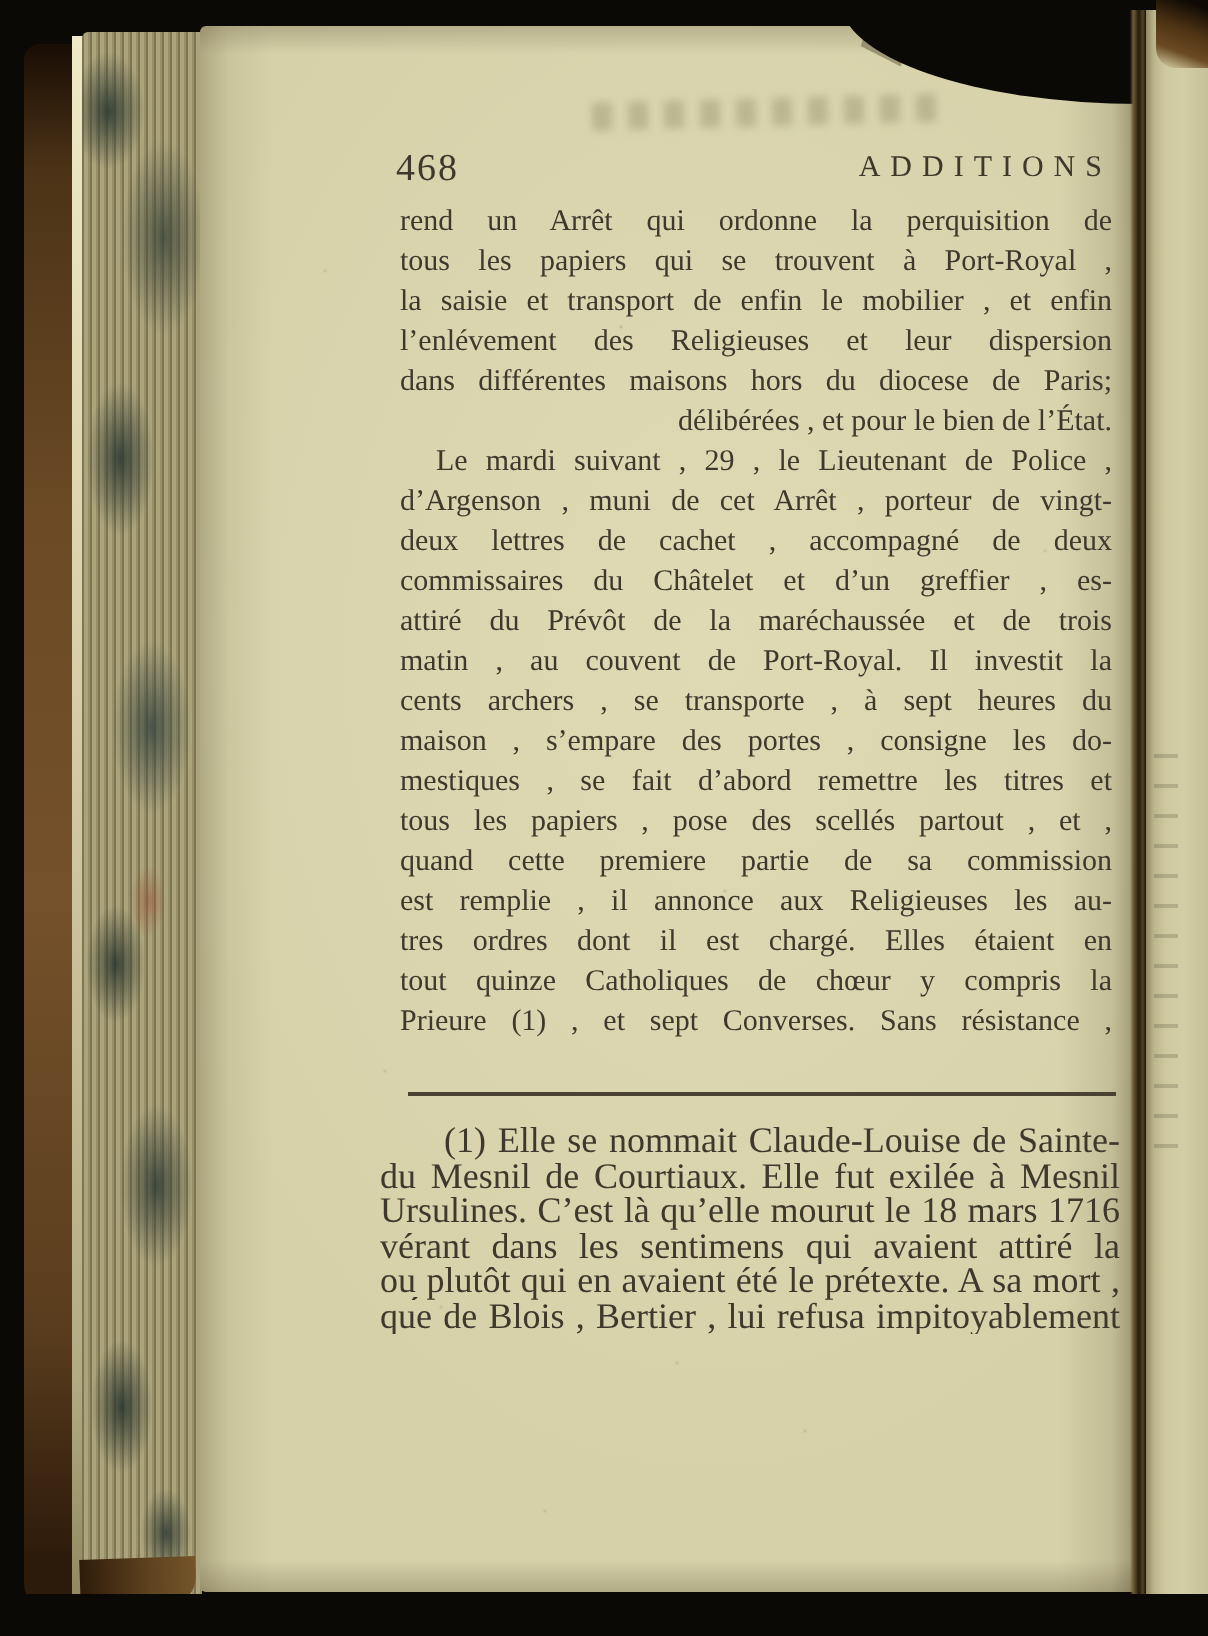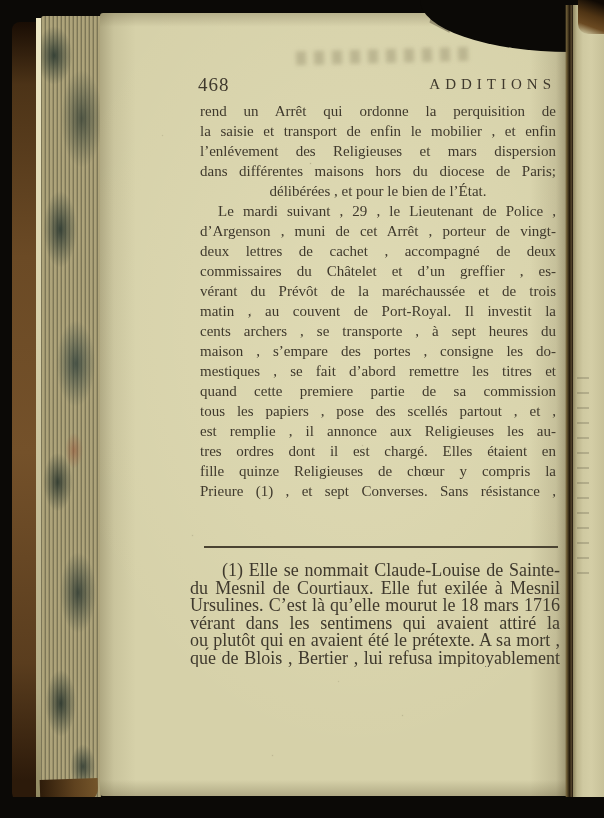--- a/index.html
+++ b/index.html
@@ -64,21 +64,21 @@
   .running {
     position:absolute; left:100px; top:63px; width:356px; text-align:right;
     font-size:15px; letter-spacing:5px; color:var(--ink,#3f392d);
   }
   .body {
     position:absolute; left:100px; top:88px; width:356px;
     font-size:15px; line-height:20px;
   }
   .line { height:20px; overflow:hidden; text-align:justify; }
   .line::after { content:""; display:inline-block; width:100%; height:0; }
-  .line.end { text-align:center; }
+  .line.end { text-align:right; }
   .line.end::after { width:0; }
   .body .line.indent { text-indent:18px; }
   .it { }
   .sep {
     position:absolute; left:104px; top:533px; width:354px; height:2px;
     background:var(--separator,#4a4332);
   }
   .footnote {
     position:absolute; left:90px; top:549px; width:370px;
     font-size:18px; line-height:17.5px;
@@ -135,38 +135,39 @@
   <div class="edge-highlight"></div>
   <div class="marble"></div>
   <div class="leather-corner"></div>
 
   <div class="page">
     <div class="ghost"></div>
     <div class="pagenum">468</div>
     <div class="running">ADDITIONS</div>
     <div class="body">
         <div class="line"><span>rend un Arrêt qui ordonne la perquisition de</span></div>
+        <div class="line"><span>tous les papiers qui se trouvent à Port-Royal ,</span></div>
         <div class="line"><span>la saisie et transport de enfin le mobilier , et enfin</span></div>
-        <div class="line"><span>l’enlévement des Religieuses et mars dispersion</span></div>
+        <div class="line"><span>l’enlévement des Religieuses et leur dispersion</span></div>
         <div class="line"><span>dans différentes maisons hors du diocese de Paris;</span></div>
         <div class="line end"><span>délibérées , et pour le bien de l’État.</span></div>
         <div class="line indent"><span>Le mardi suivant , 29 , le Lieutenant de Police ,</span></div>
         <div class="line"><span class="it">d’Argenson</span><span> , muni de cet Arrêt , porteur de vingt-</span></div>
         <div class="line"><span>deux lettres de cachet , accompagné de deux</span></div>
         <div class="line"><span>commissaires du Châtelet et d’un greffier , es-</span></div>
-        <div class="line"><span>vérant du Prévôt de la maréchaussée et de trois</span></div>
+        <div class="line"><span>attiré du Prévôt de la maréchaussée et de trois</span></div>
         <div class="line"><span>matin , au couvent de Port-Royal. Il investit la</span></div>
         <div class="line"><span>cents archers , se transporte , à sept heures du</span></div>
         <div class="line"><span>maison , s’empare des portes , consigne les do-</span></div>
         <div class="line"><span>mestiques , se fait d’abord remettre les titres et</span></div>
+        <div class="line"><span>tous les papiers , pose des scellés partout , et ,</span></div>
         <div class="line"><span>quand cette premiere partie de sa commission</span></div>
-        <div class="line"><span>tous les papiers , pose des scellés partout , et ,</span></div>
         <div class="line"><span>est remplie , il annonce aux Religieuses les au-</span></div>
         <div class="line"><span>tres ordres dont il est chargé. Elles étaient en</span></div>
-        <div class="line"><span>fille quinze Religieuses de chœur y compris la</span></div>
+        <div class="line"><span>tout quinze Catholiques de chœur y compris la</span></div>
         <div class="line"><span>Prieure (1) , et sept Converses. Sans résistance ,</span></div>
       </div>
     <div class="sep"></div>
     <div class="footnote">
         <div class="line indent"><span>(1) Elle se nommait </span><span class="it">Claude-Louise de Sainte-Anastasie</span></div>
         <div class="line"><span class="it">du Mesnil de Courtiaux</span><span>. Elle fut exilée à Mesnil chez les</span></div>
         <div class="line"><span>Ursulines. C’est là qu’elle mourut le 18 mars 1716 , persé-</span></div>
         <div class="line"><span>vérant dans les sentimens qui avaient attiré la persécution ,</span></div>
         <div class="line"><span>ou plutôt qui en avaient été le prétexte. A sa mort , l’Évê-</span></div>
         <div class="line"><span>que de Blois , </span><span class="it">Bertier</span><span> , lui refusa impitoyablement les Sa-</span></div>

